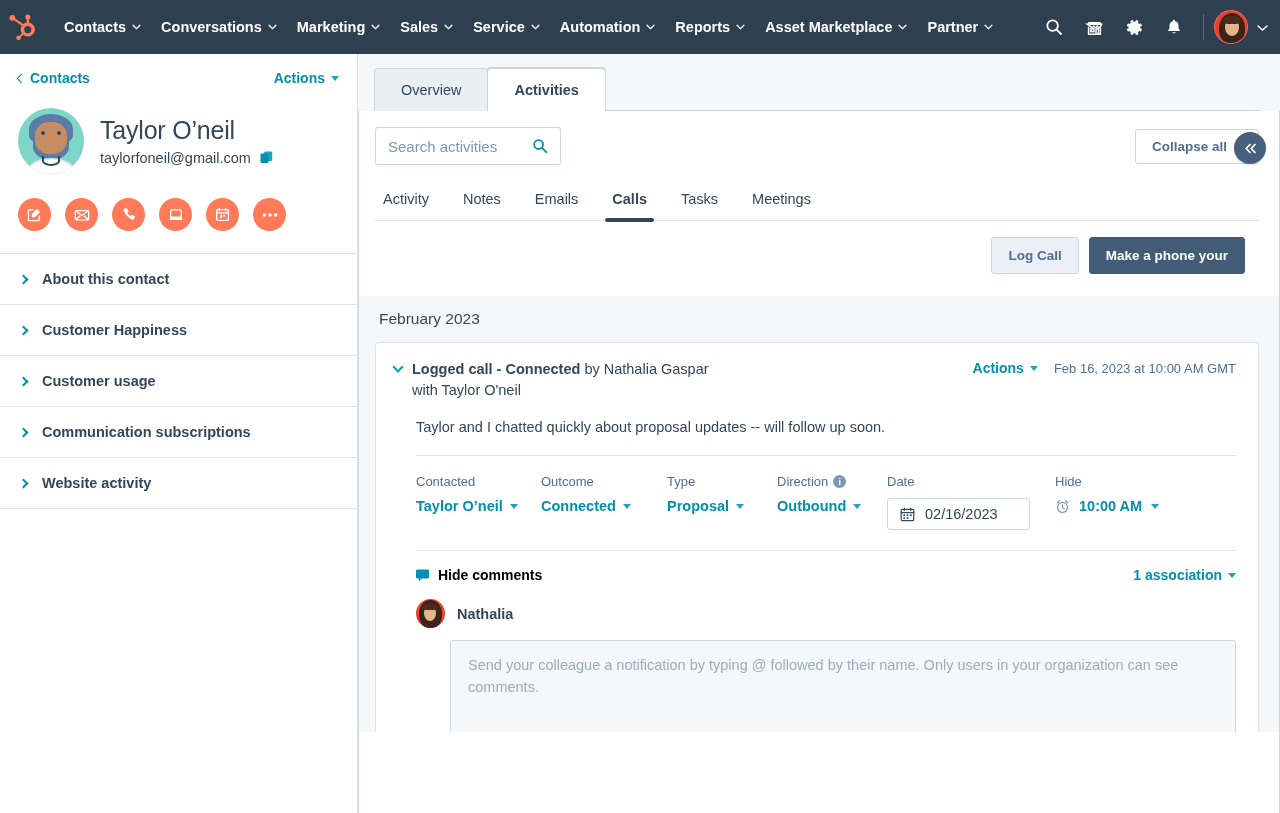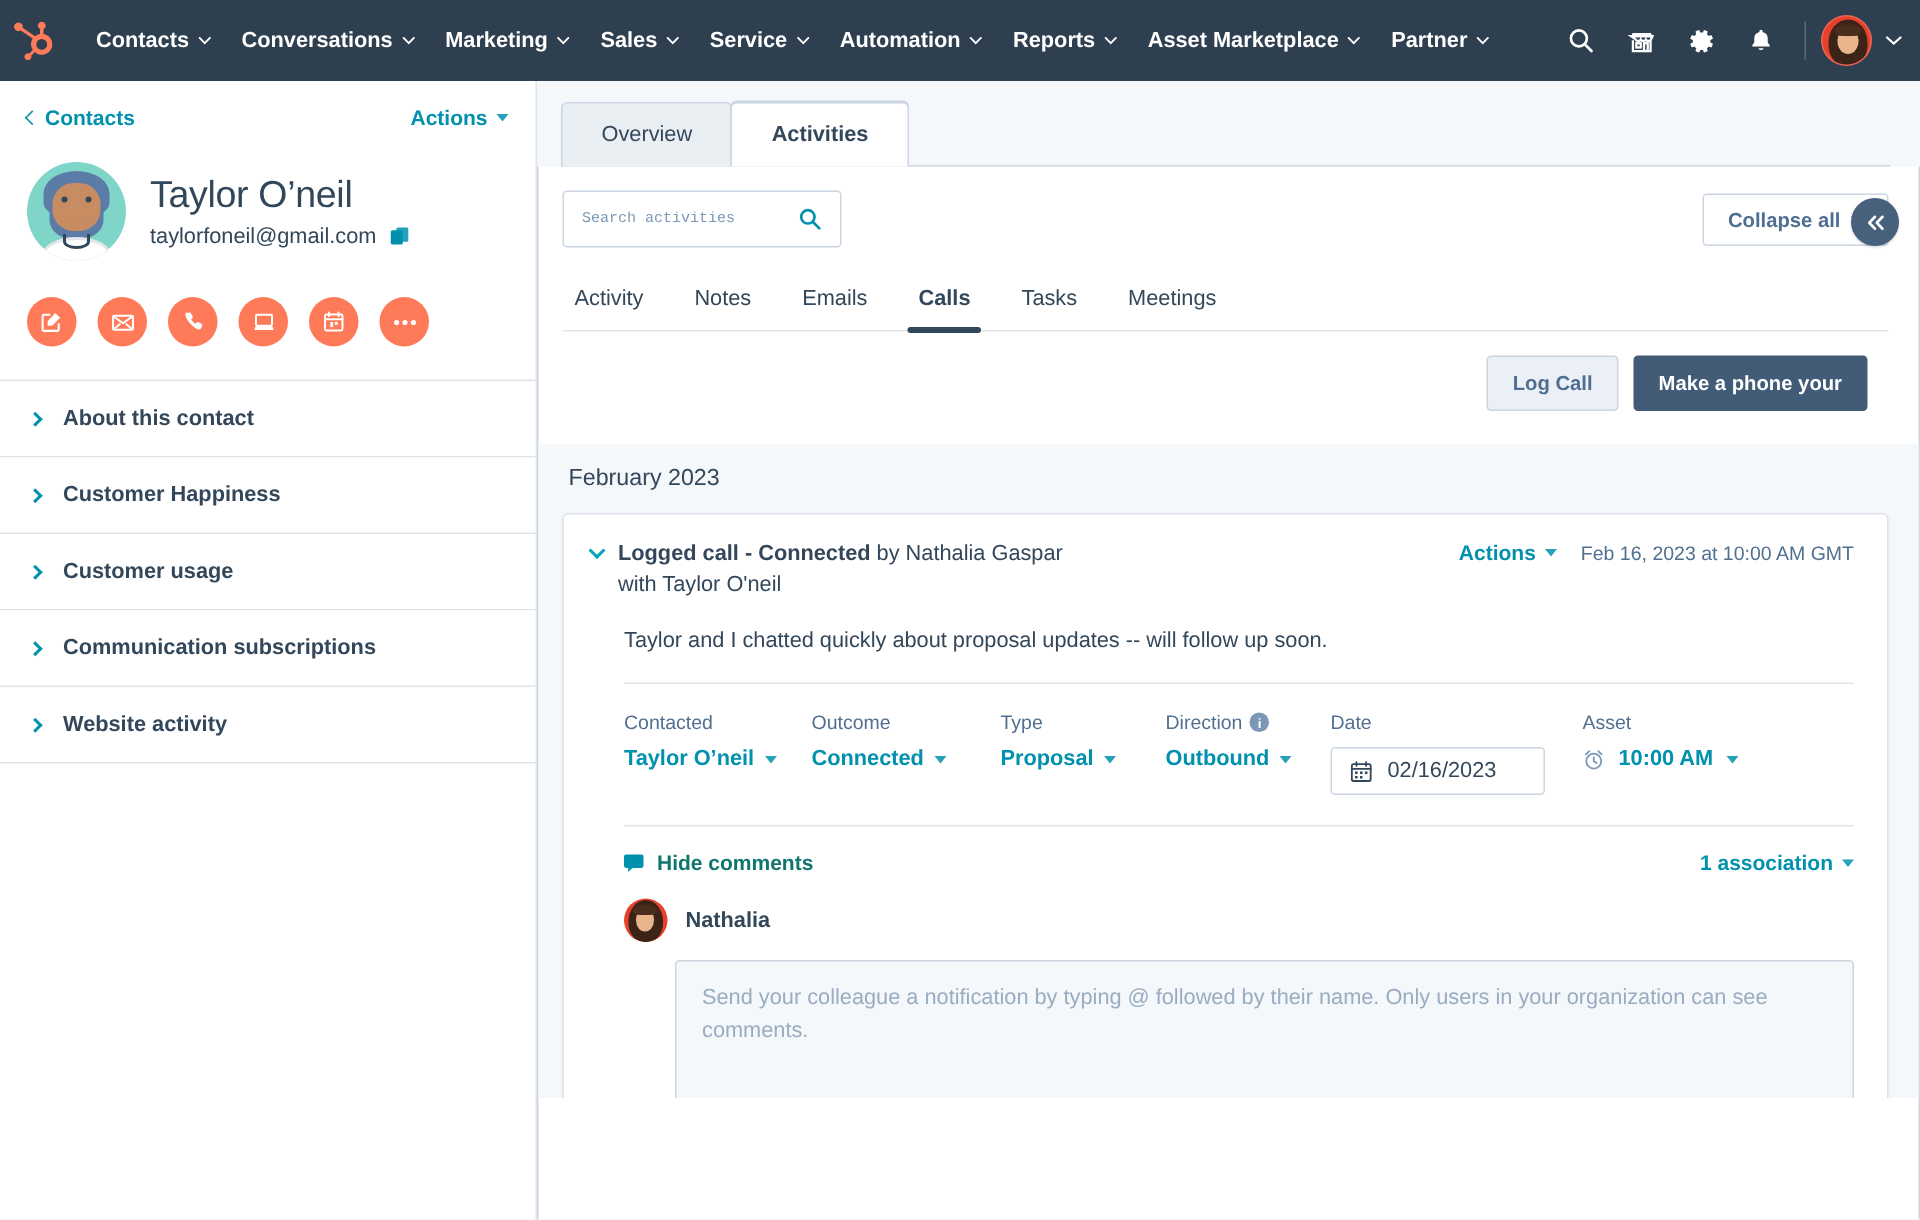--- a/index.html
+++ b/index.html
@@ -152,22 +152,22 @@
            height: 100%; }
   .panel-inner { padding: 16px 20px 0 16px; }
 
   .search-row { display: flex; align-items: center; justify-content: space-between; }
   .search-box {
     width: 186px; height: 38px; border: 1px solid #cbd6e2; border-radius: 3px;
     display: flex; align-items: center; padding: 0 12px; background: #fff;
     justify-content: space-between; cursor: text;
   }
   .search-box input {
-    border: none; outline: none; font-size: 10px; color: #a21caf;
-    font-family: Liberation Mono, monospace; width: 130px; background: transparent;
+    border: none; outline: none; font-size: 15px; color: #a21caf;
+    font-family: Liberation Sans, sans-serif; width: 130px; background: transparent;
   }
   .search-box input::placeholder { color: #7c98b6; }
   .btn {
     font-family: inherit; cursor: pointer; border-radius: 3px; font-size: 13.5px;
     font-weight: 600; display: inline-flex; align-items: center; gap: 7px;
   }
   .btn-secondary {
     background: #eaf0f6; color: #506e91; border: 1px solid #cbd6e2;
     padding: 10px 16px;
   }
@@ -247,21 +247,21 @@
     display: flex; align-items: center; gap: 10px; border: 1px solid #cbd6e2;
     border-radius: 3px; padding: 7px 12px; font-size: 14.5px; color: #33475b;
     background: #fff; cursor: pointer; width: 143px;
   }
   .time-value { display: flex; align-items: center; gap: 9px; }
 
   .comments-head {
     display: flex; align-items: center; justify-content: space-between;
     margin: 20px 0 0 22px; padding-top: 16px; border-top: 1px solid #dfe3eb;
   }
-  .hide-comments { color: #0f766e; font-size: 14px; font-weight: 700; cursor: pointer; display: flex; align-items: center; gap: 8px; }
+  .hide-comments { color: #000000; font-size: 14px; font-weight: 700; cursor: pointer; display: flex; align-items: center; gap: 8px; }
   .assoc { color: #0091ae; font-size: 14px; font-weight: 700; cursor: pointer; display: flex; align-items: center; gap: 6px; }
   .assoc .caret { border-top-color: #0091ae; }
 
   .commenter { display: flex; align-items: center; gap: 12px; margin: 16px 0 0 22px; }
   .avatar-sm {
     width: 29px; height: 29px; border-radius: 50%; background: #e8412b;
     position: relative; overflow: hidden; flex: 0 0 29px;
   }
   .avatar-sm .hair { position:absolute; left:3px; top:1px; width:23px; height:28px; background:#3b2318; border-radius: 50% 50% 44% 44%; }
   .avatar-sm .face { position:absolute; left:8px; top:7px; width:12px; height:15px; background:#e8b48c; border-radius: 45% 45% 50% 50%; }
@@ -654,21 +654,21 @@
                         <rect x="10.6" y="7.8" width="1.8" height="1.8" fill="currentColor" stroke="none"></rect>
                         <rect x="3.6" y="11" width="1.8" height="1.8" fill="currentColor" stroke="none"></rect>
                         <rect x="7.1" y="11" width="1.8" height="1.8" fill="currentColor" stroke="none"></rect>
                       </svg>
                     </span>
                     <span>02/16/2023</span>
                   </div>
                 </div>
                 <div class="meta-col">
                   <div class="meta-label">
-                    <span>Asset</span>
+                    <span>Hide</span>
                   </div>
                   <div class="meta-value time-value">
                     <span style="display:flex;color:#7c98b6;">
                       <svg width="15" height="15" viewBox="0 0 16 16" fill="none" stroke="currentColor" stroke-width="1.3">
                         <circle cx="8" cy="9" r="5.3"></circle>
                         <path d="M8 6.3V9l2 1.3" stroke-linecap="round"></path>
                         <path d="M2.4 4.2l2.4-2.3M13.6 4.2l-2.4-2.3" stroke-linecap="round"></path>
                       </svg>
                     </span>
                     <span>10:00 AM</span>

